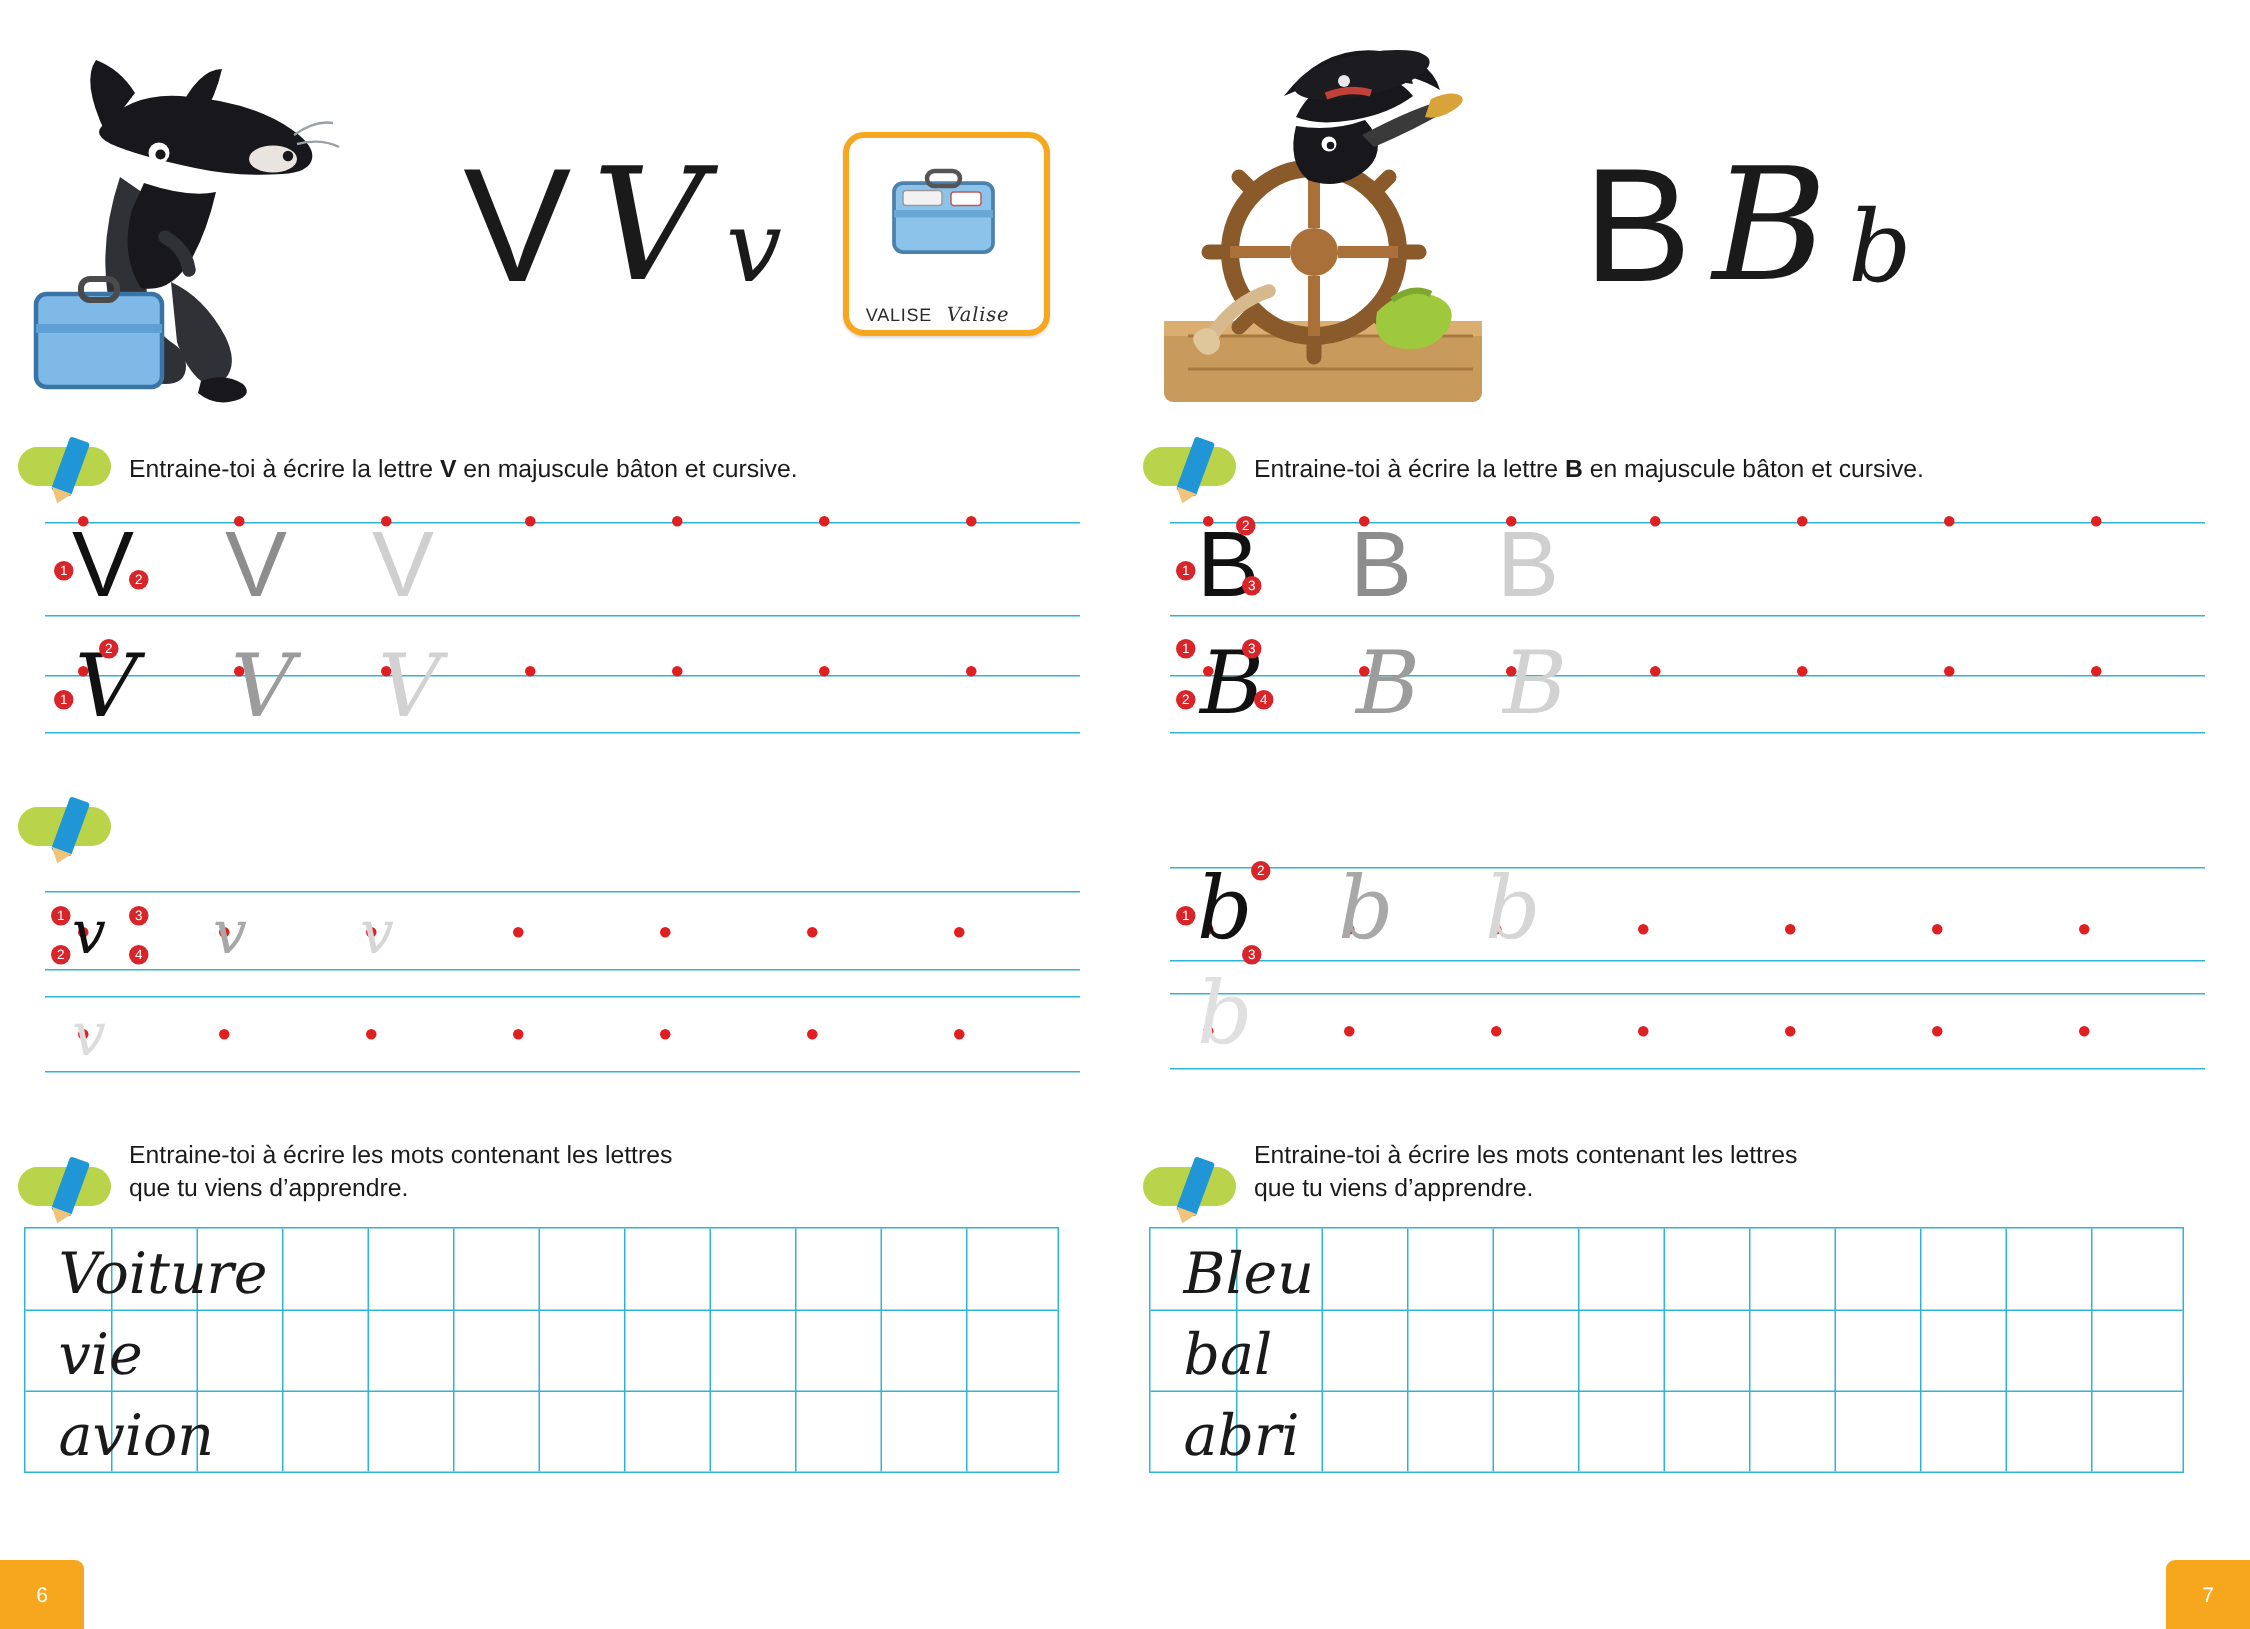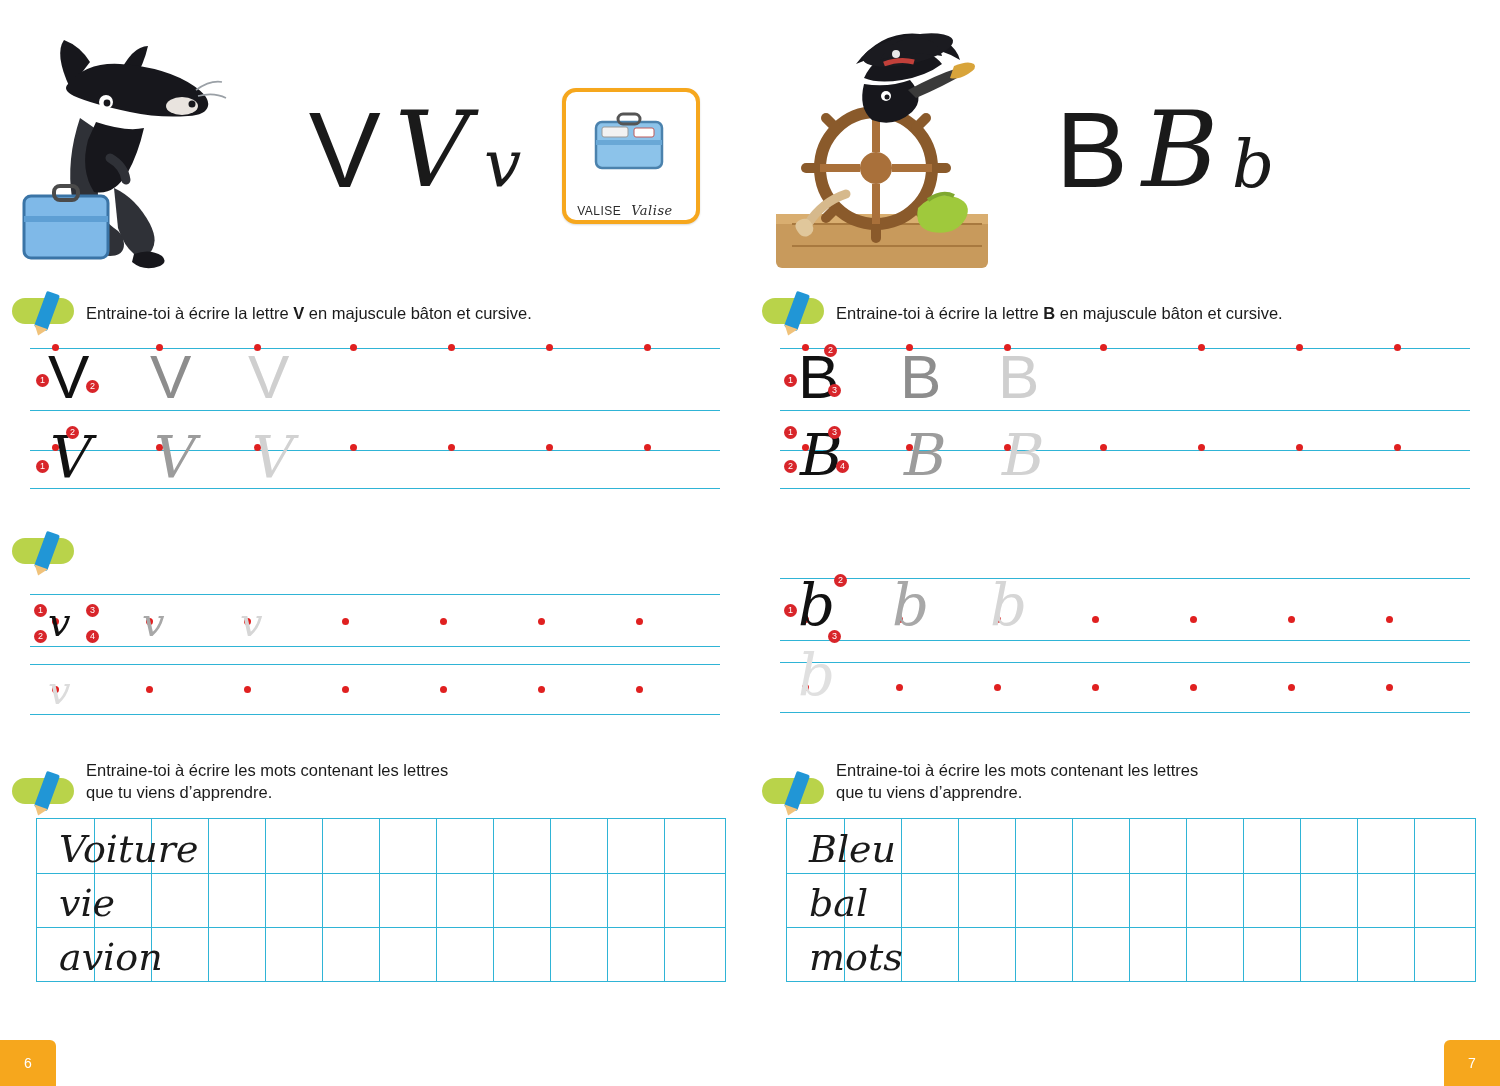--- a/index.html
+++ b/index.html
@@ -60,21 +60,21 @@
   .rule{position:absolute;left:0;width:690px;height:0;border-top:1.6px solid #2fb4d6;}
   .dot{position:absolute;width:7px;height:7px;border-radius:50%;background:#e02020;}
   .glyph{position:absolute;font-family:"DejaVu Serif",serif;line-height:1;}
   .g-print{font-family:"Liberation Sans",sans-serif;font-weight:400;}
   .num{
     position:absolute;width:13px;height:13px;border-radius:50%;background:#d8252a;color:#fff;
     font-size:9px;line-height:13px;text-align:center;font-family:"Liberation Sans",sans-serif;
   }
 
   
-  .gridblock{position:absolute;left:36px;width:690px;border:1.6px solid #2fb4d6;box-sizing:border-box;background:#fff;}
+  .gridblock{position:absolute;left:16px;width:690px;border:1.6px solid #2fb4d6;box-sizing:border-box;background:#fff;}
   .gridblock .h{position:absolute;left:0;width:100%;border-top:1.4px solid #2fb4d6;}
   .gridblock .v{position:absolute;top:0;height:100%;border-left:1.4px solid #2fb4d6;}
   .gridword{
     position:absolute;font-family:"DejaVu Serif",serif;font-style:italic;
     font-size:38px;color:#1a1a1a;white-space:nowrap;
   }
 
   
   .pagenum{
     position:absolute;bottom:0;width:56px;height:46px;background:#f6a71d;color:#fff;
@@ -400,20 +400,20 @@
       <div class="v" style="left:228px;"></div>
       <div class="v" style="left:285px;"></div>
       <div class="v" style="left:342px;"></div>
       <div class="v" style="left:399px;"></div>
       <div class="v" style="left:456px;"></div>
       <div class="v" style="left:513px;"></div>
       <div class="v" style="left:570px;"></div>
       <div class="v" style="left:627px;"></div>
       <div class="gridword" style="left:22px;top:8px;">Bleu</div>
       <div class="gridword" style="left:22px;top:62px;">bal</div>
-      <div class="gridword" style="left:22px;top:116px;">mots</div>
+      <div class="gridword" style="left:22px;top:116px;">abri</div>
     </div>
 
     <div class="pagenum right">7</div>
   </div>
 
   <div class="divider"></div>
 </div>
 
 </body></html>

